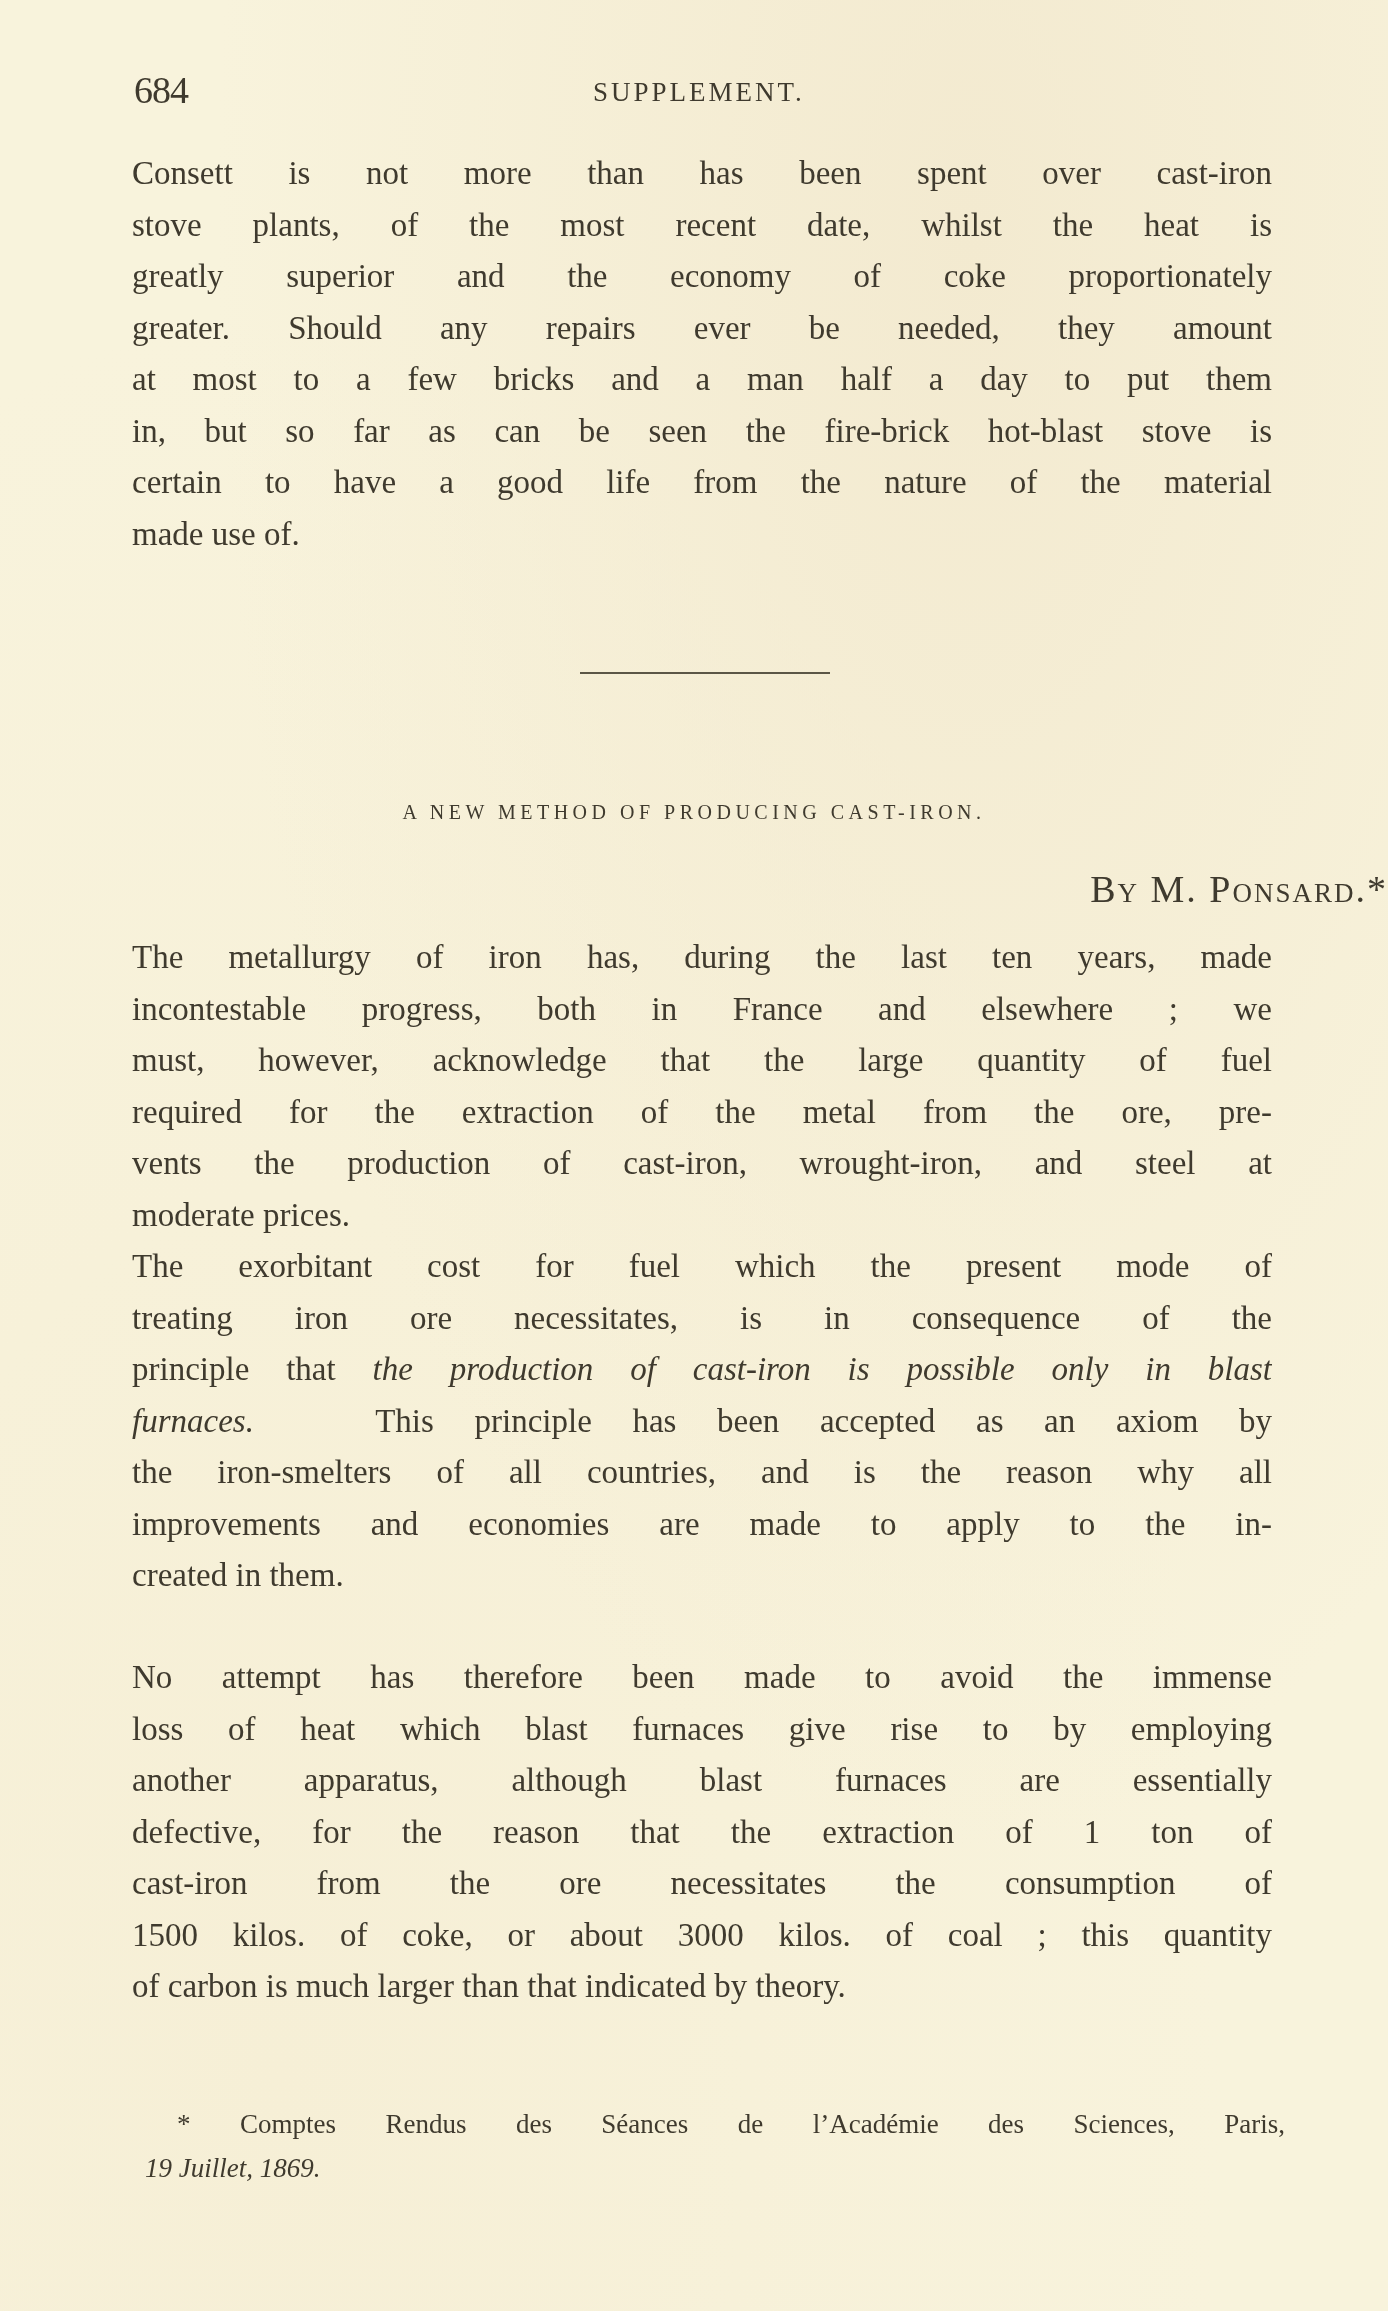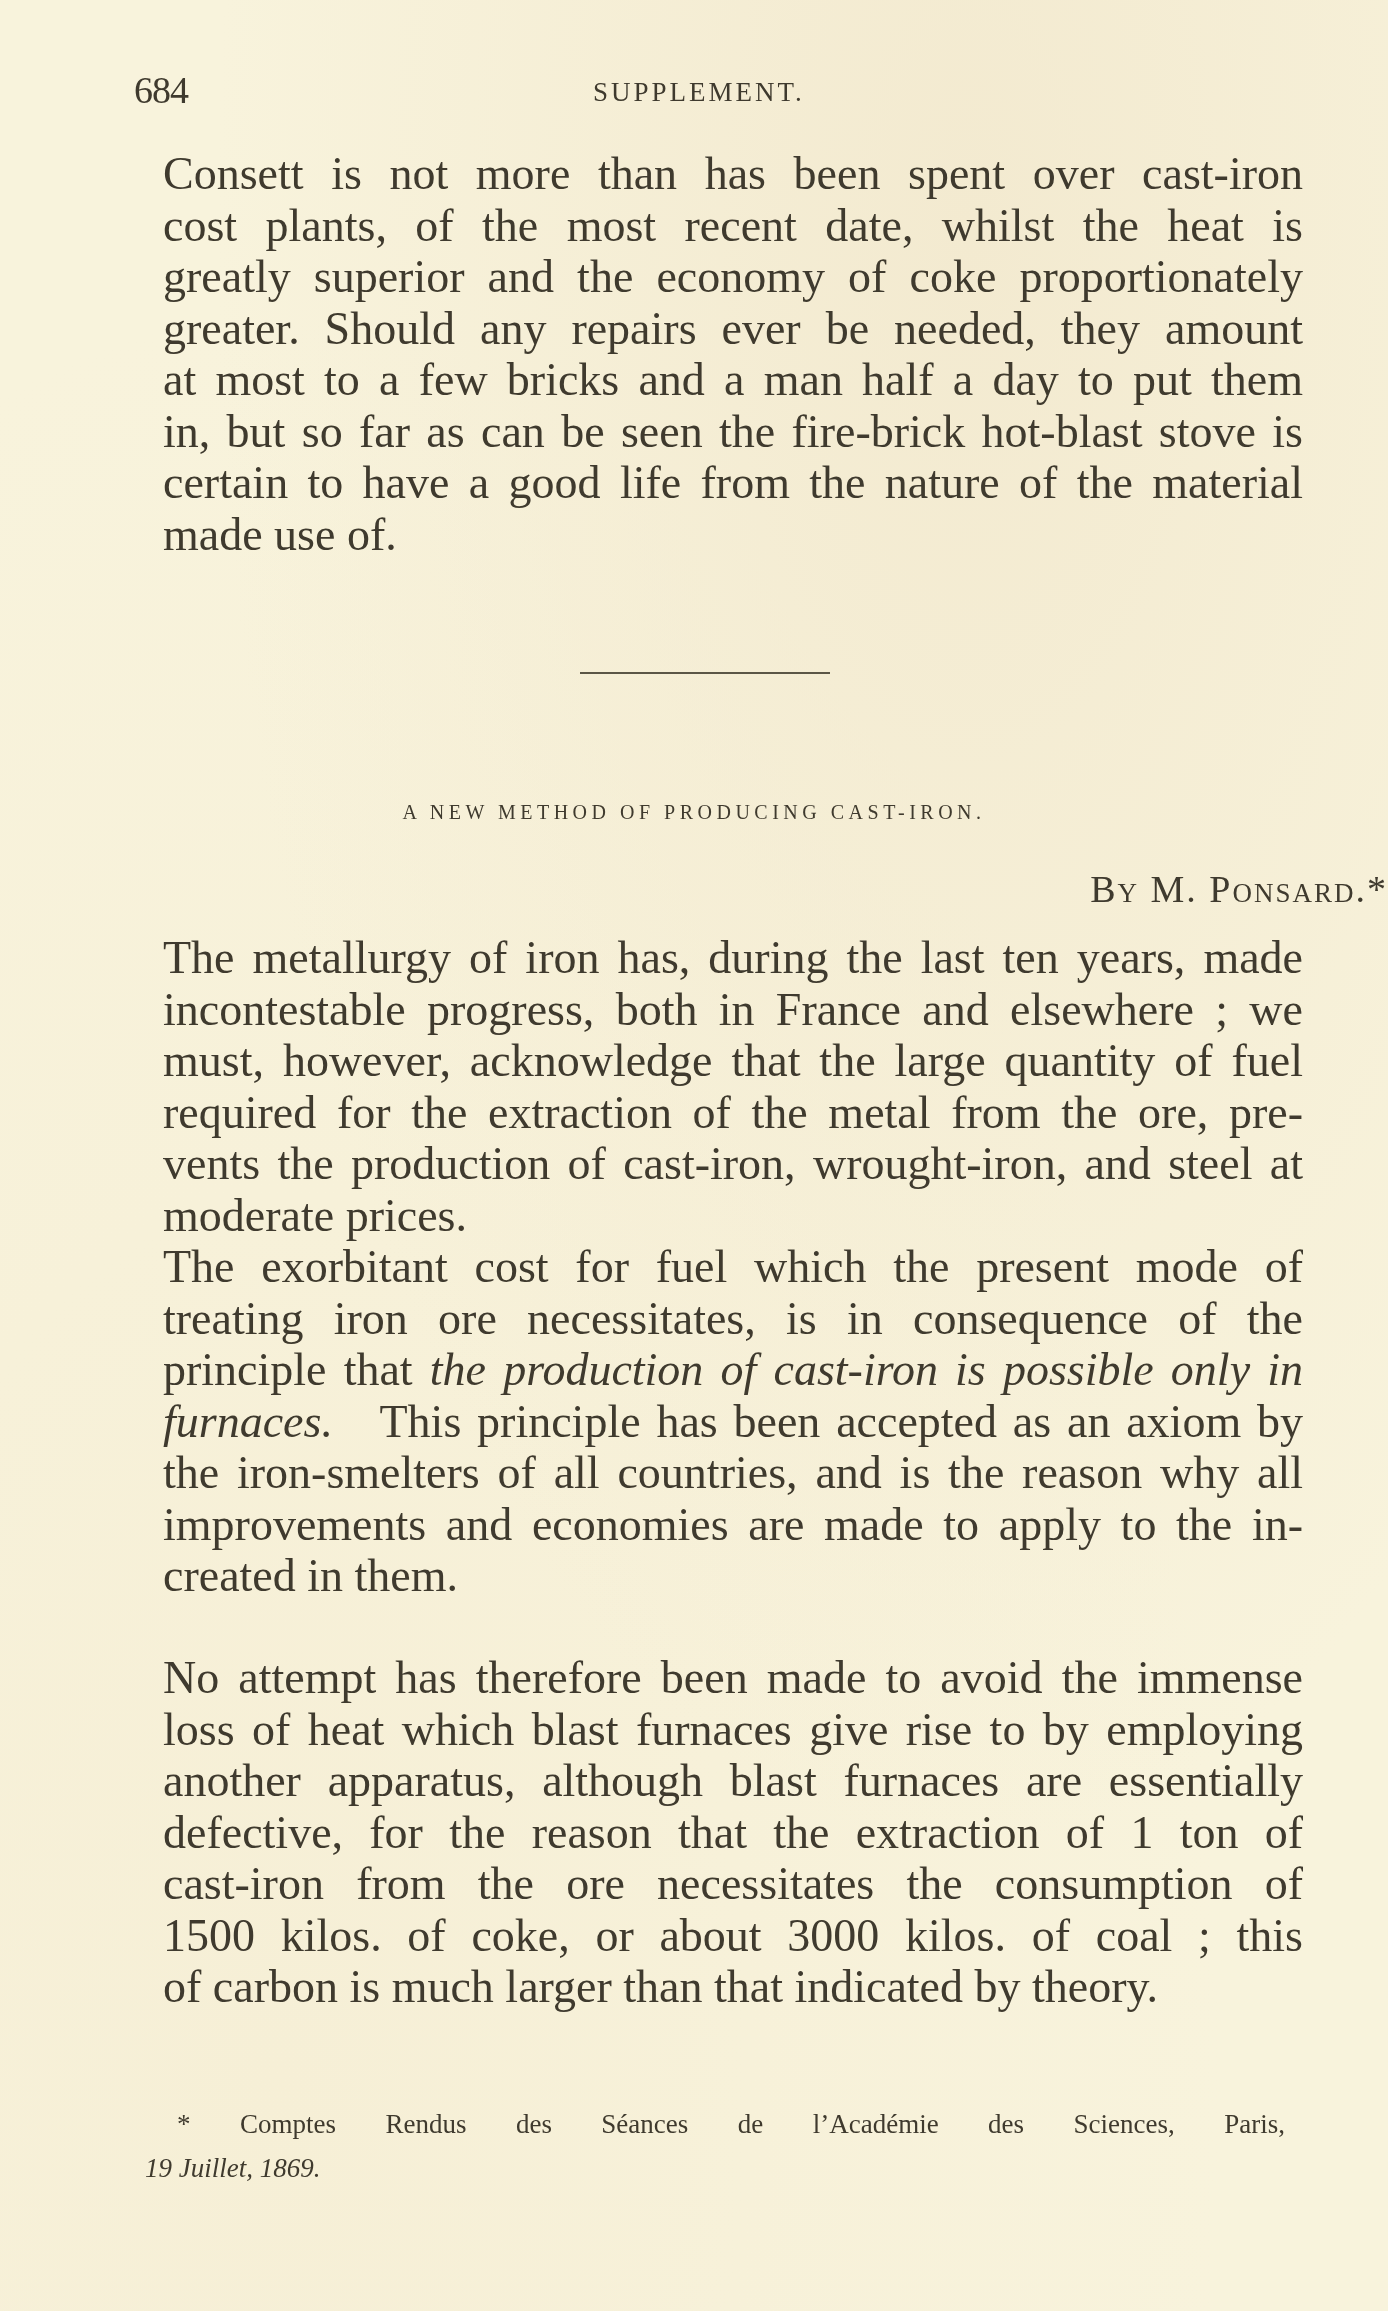--- a/index.html
+++ b/index.html
@@ -8,21 +8,21 @@
     background: #f8f3dc;
     background-image: radial-gradient(ellipse at 70% 10%, #f3ead0 0%, rgba(243,234,208,0) 55%),
                       radial-gradient(ellipse at 20% 90%, #f6efd6 0%, rgba(246,239,214,0) 60%);
     color: #3f3a2e;
     font-family: "Liberation Serif", "DejaVu Serif", serif;
   }
   .abs { position: absolute; }
   .running-head { top: 62px; left: 0; width: 1140px; height: 60px; }
   .page-number { position: absolute; left: 134px; top: 0; font-size: 38px; line-height: 56px; letter-spacing: -1px; }
   .running-title { position: absolute; left: 593px; top: 8px; font-size: 27px; line-height: 44px; letter-spacing: 3px; }
-  .para { left: 163px; width: 1140px; font-size: 46px; line-height: 51.5px; }
+  .para { left: 132px; width: 1140px; font-size: 33px; line-height: 51.5px; }
   .line { display: block; text-align: justify; text-align-last: justify; white-space: nowrap; height: 51.5px; }
   .line.last { text-align-last: left; }
   .line-wrap { display: block; text-align: justify; text-align-last: justify; height: 51.5px; overflow: hidden; }
   .rule { left: 580px; top: 672px; width: 250px; height: 2px; background: #5b5646; }
   .heading { left: 0; width: 1388px; top: 790px; text-align: center; font-size: 20px; line-height: 44px; letter-spacing: 4.5px; }
   .byline { left: 0; width: 1388px; top: 862px; text-align: right; font-size: 38px; line-height: 54px; letter-spacing: 2px; font-variant: small-caps; }
   .footnote { left: 145px; width: 1140px; font-size: 27px; line-height: 44px; top: 2074px; }
   .footnote .line-wrap { height: 44px; }
   .footnote .indent { padding-left: 32px; margin-top: 28px; }
   em { font-style: italic; }
@@ -30,21 +30,21 @@
 </head>
 <body>
 
 <div class="abs running-head">
   <span class="page-number">684</span>
   <span class="running-title">SUPPLEMENT.</span>
 </div>
 
 <div class="abs para" style="top:148px;">
   <span class="line-wrap">Consett is not more than has been spent over cast-iron</span>
-  <span class="line-wrap">cost plants, of the most recent date, whilst the heat is</span>
+  <span class="line-wrap">stove plants, of the most recent date, whilst the heat is</span>
   <span class="line-wrap">greatly superior and the economy of coke proportionately</span>
   <span class="line-wrap">greater.  Should any repairs ever be needed, they amount</span>
   <span class="line-wrap">at most to a few bricks and a man half a day to put them</span>
   <span class="line-wrap">in, but so far as can be seen the fire-brick hot-blast stove is</span>
   <span class="line-wrap">certain to have a good life from the nature of the material</span>
   <span class="line last">made use of.</span>
 </div>
 
 <div class="abs rule"></div>
 

